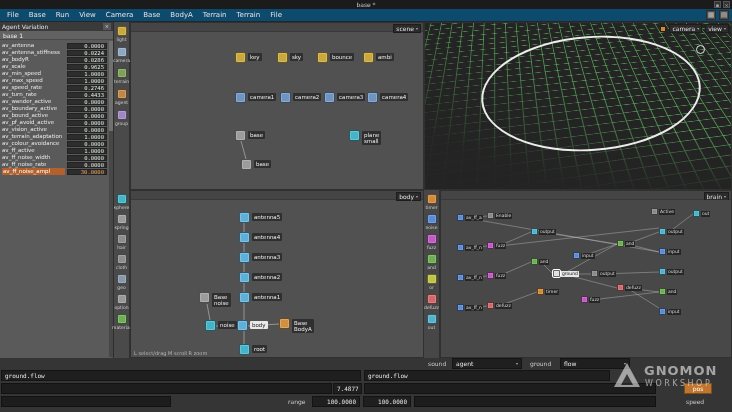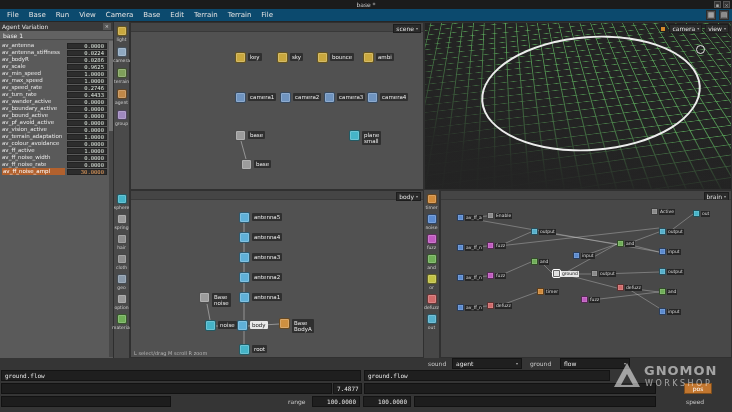--- a/index.html
+++ b/index.html
@@ -115,21 +115,21 @@
       <span class="menu-item">Base</span>
 
       <span class="menu-item">Run</span>
 
       <span class="menu-item">View</span>
 
       <span class="menu-item">Camera</span>
 
       <span class="menu-item">Base</span>
 
-      <span class="menu-item">Edit</span>
+      <span class="menu-item">BodyA</span>
 
       <span class="menu-item">Terrain</span>
 
       <span class="menu-item">Terrain</span>
 
       <span class="menu-item">File</span>
     </div>
   <span class="menu-right">
     <span class="mr-btn">▦</span>
     <span class="mr-btn">▤</span>

